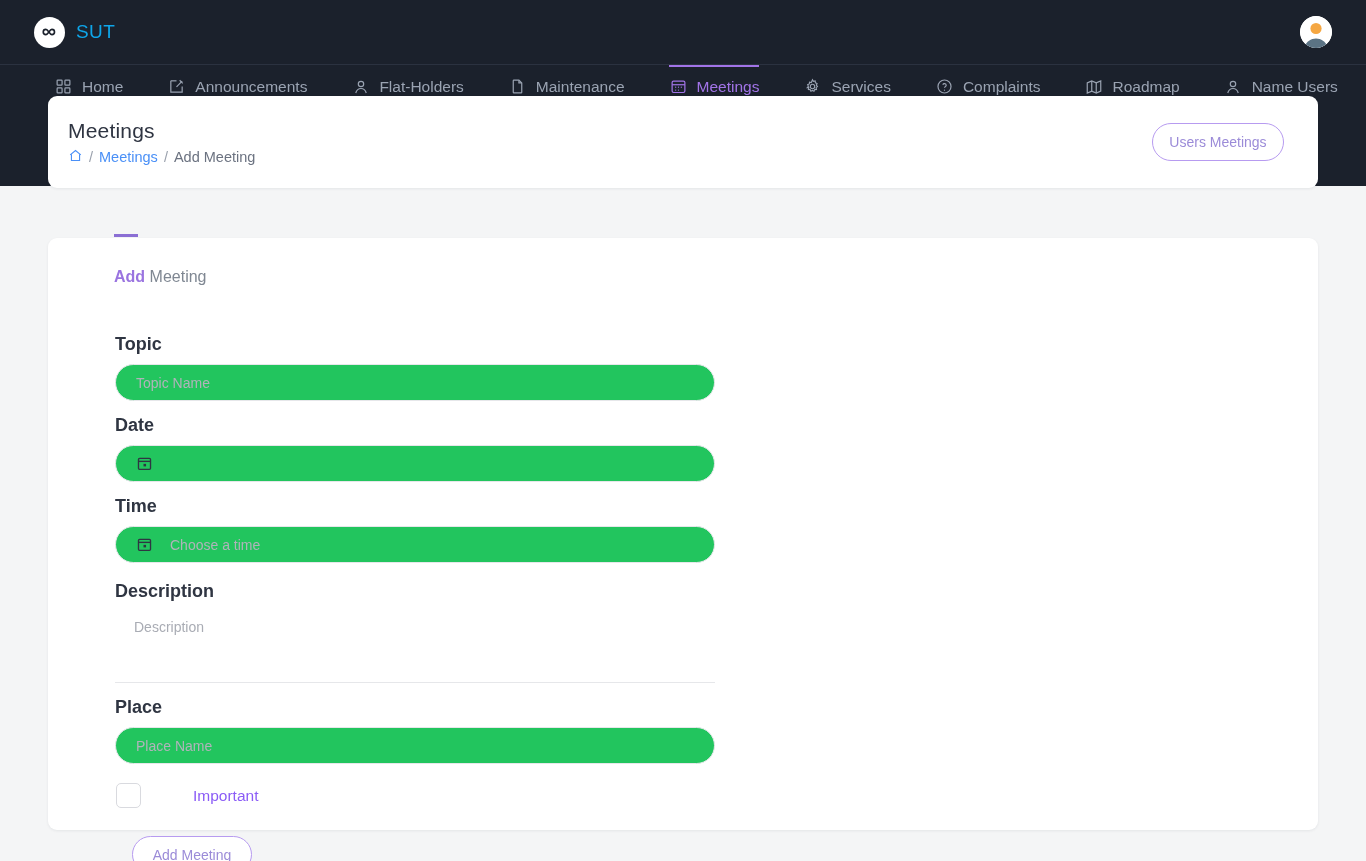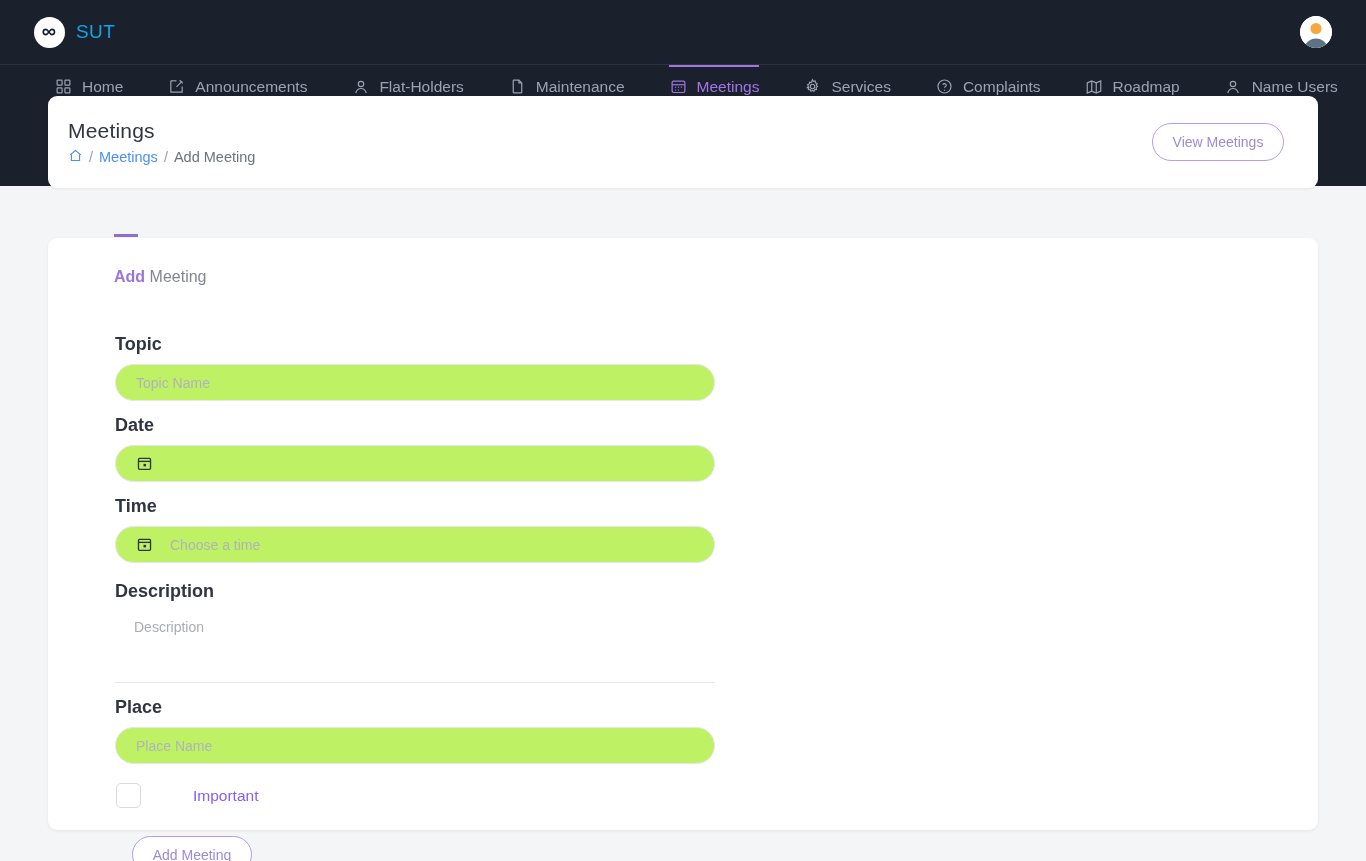--- a/index.html
+++ b/index.html
@@ -154,21 +154,21 @@
     display: block;
     margin-bottom: 9px;
   }
   .pill {
     width: 600px; height: 37px;
     border: 1px solid #e6e7ea;
     border-radius: 22px;
     display: flex;
     align-items: center;
     padding: 0 20px;
-    background: #bef264;
+    background: #22c55e;
   }
   .pill input {
     border: none; outline: none;
     font-size: 14px;
     font-family: "Liberation Sans", sans-serif;
     color: #3b424e;
     width: 100%;
     background: transparent;
   }
   .pill input::placeholder { color: #b0b3ba; }
@@ -352,21 +352,21 @@
           <path d="M3.5 11 12 4l8.5 7"></path>
             <path d="M5.5 9.8V20h13V9.8"></path>
         </svg>
       </span>
       <span class="sep">/</span>
       <a class="crumb-link">Meetings</a>
       <span class="sep">/</span>
       <span>Add Meeting</span>
     </div>
   </div>
-  <button class="btn-outline btn-view">View Meetings</button>
+  <button class="btn-outline btn-view">Users Meetings</button>
 </div>
 
 <div class="form-card">
   <div class="accent-line"></div>
 
   <div class="form-heading">
     <b>Add</b><span> Meeting</span>
   </div>
 
   <div class="fields">

